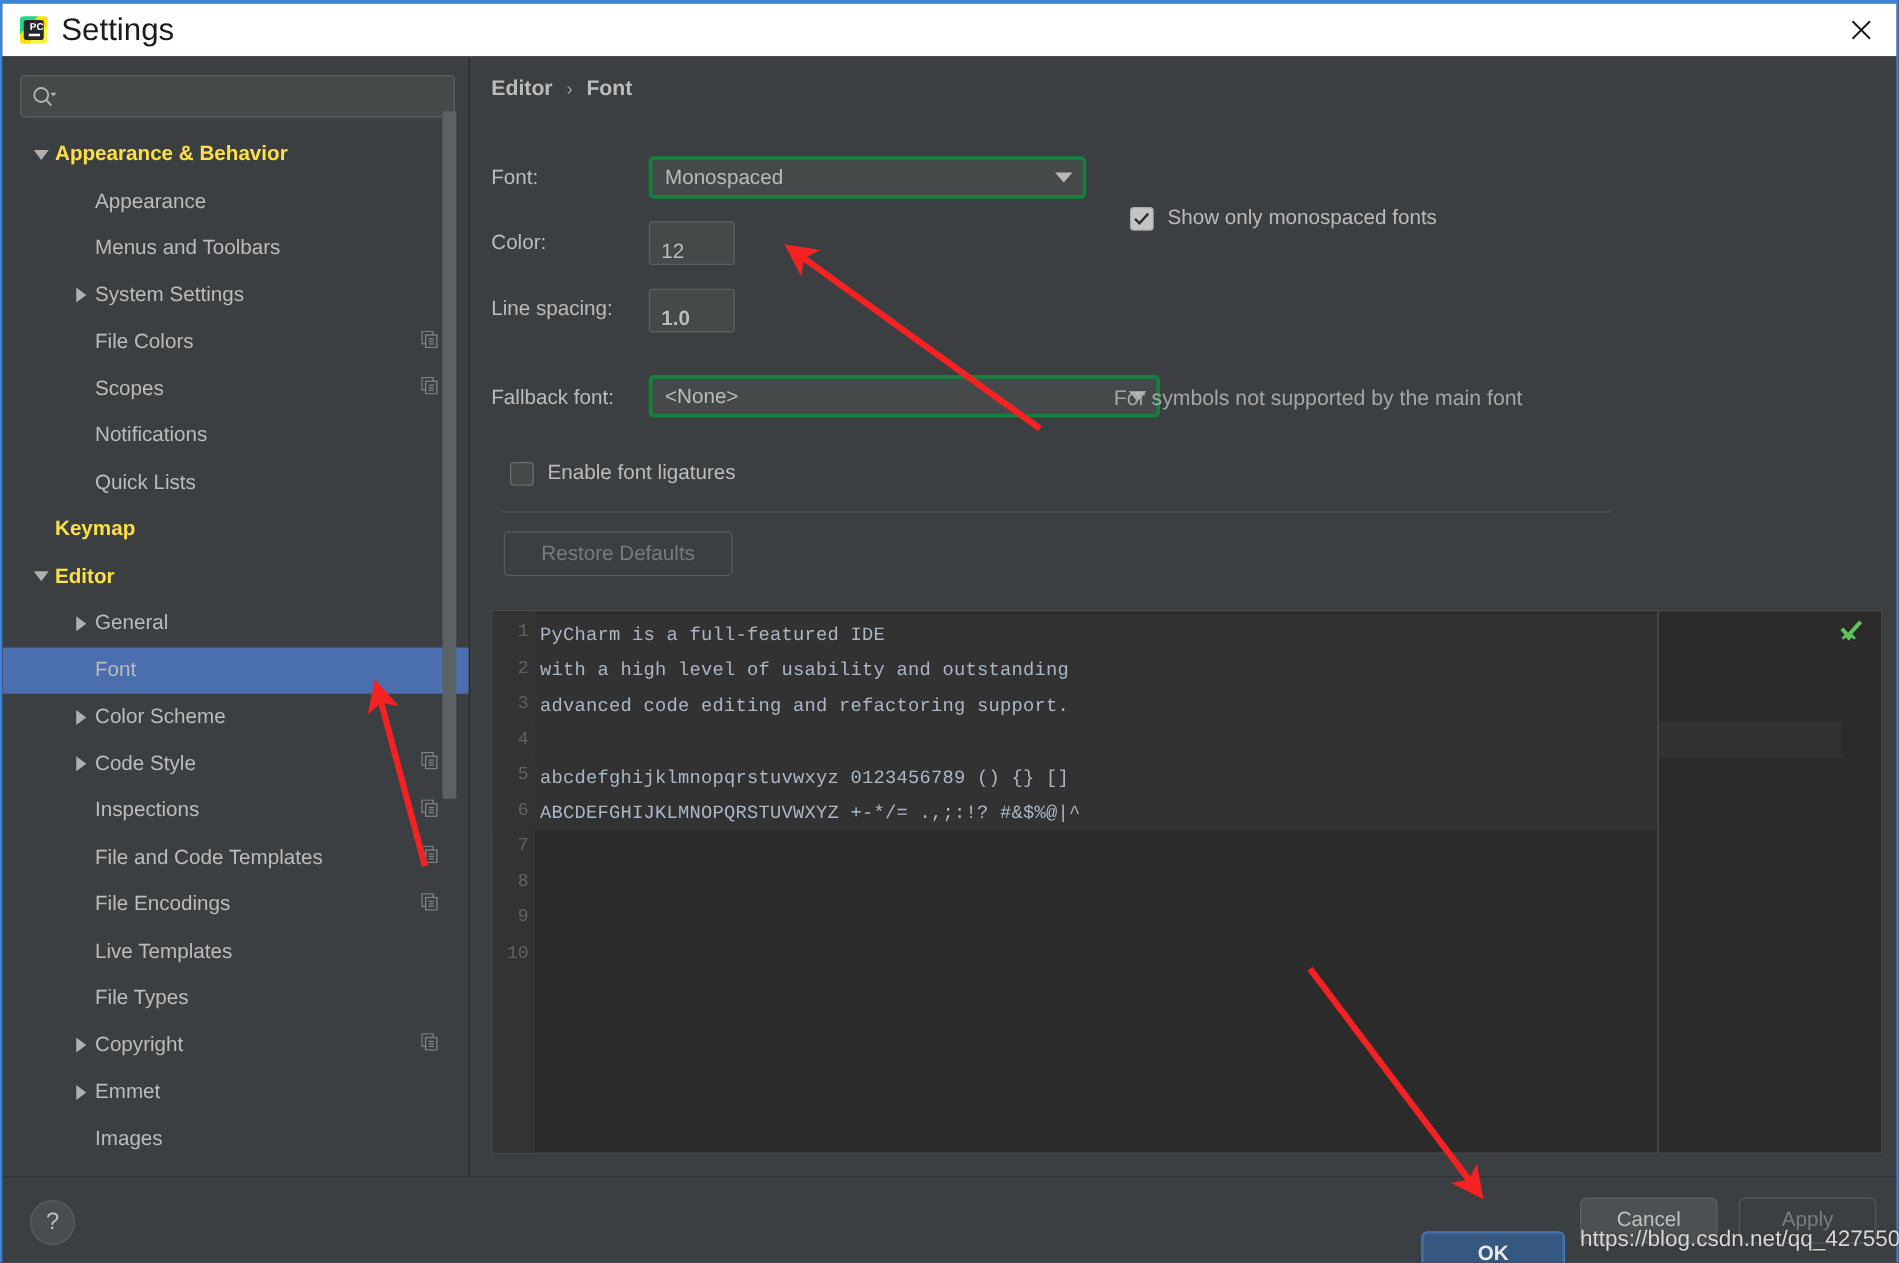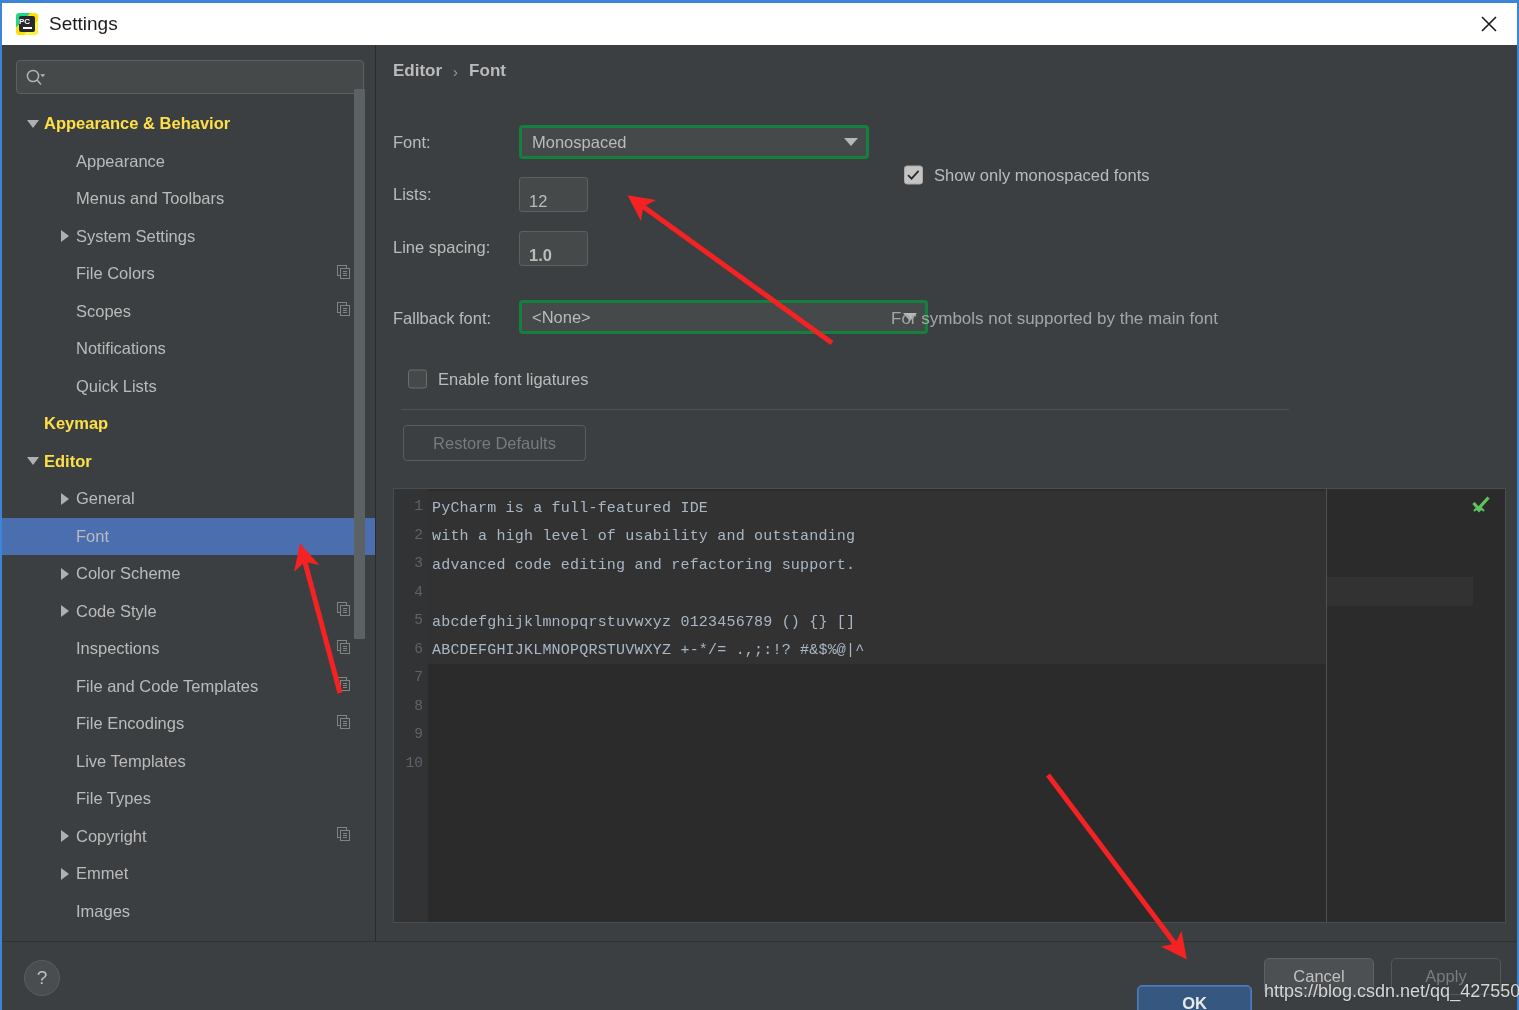--- a/index.html
+++ b/index.html
@@ -32,27 +32,27 @@
     background: linear-gradient(135deg,#21d789 0%,#21d789 32%,#ffe000 33%,#ffe000 66%,#fcf84a 67%,#f7ee3b 100%);
     overflow: hidden;
     flex: none;
   }
   #app-icon .sq {
     position: absolute; left: 3px; top: 3px;
     width: 16px; height: 16px;
     background: #27282c; border-radius: 2px;
     color: #fff; font-size: 8px; font-weight: bold;
     font-family: "Liberation Sans", sans-serif;
-    line-height: 9px; text-align: left;
+    line-height: 9px; text-align: right;
     padding-top: 1px;
   }
   #app-icon .sq i { display:block; width:9px; height:2px; background:#fff; margin:1px auto 0; font-style: normal;}
   #title-text {
     margin-left: 11px;
-    font-size: 19px; color: #1c1c1c;
+    font-size: 25px; color: #1c1c1c;
     font-family: "Liberation Sans", sans-serif;
   }
   #close-btn {
     position: absolute; right: 0; top: 0;
     width: 56px; height: 42px;
     display: flex; align-items: center; justify-content: center;
     cursor: pointer;
   }
   #close-btn svg { display:block; }
 
@@ -501,21 +501,21 @@
     </div>
     <div class="checkrow" style="left:527px; top:130px; transform:translateY(-50%);">
       <span class="cbox checked">
         <svg width="13" height="11" viewBox="0 0 13 11">
           <path d="M1,5.6 L4.6,9.2 L11.6,1.4" stroke="#2b2b2b" stroke-width="1.9" fill="none"></path>
         </svg>
       </span>
       <span class="cl">Show only monospaced fonts</span>
     </div>
 
-    <div class="form-label" style="left:16px; top:140px;">Lists:</div>
+    <div class="form-label" style="left:16px; top:140px;">Color:</div>
     <div class="textfield" style="left:142px; top:132px; width:69px; height:35px;">
       <span class="val">12</span>
     </div>
 
     <div class="form-label" style="left:16px; top:193px;">Line spacing:</div>
     <div class="textfield" style="left:142px; top:186px; width:69px; height:35px;font-weight:bold;">
       <span class="val">1.0</span>
     </div>
 
     <div class="form-label" style="left:16px; top:264px;">Fallback font:</div>

